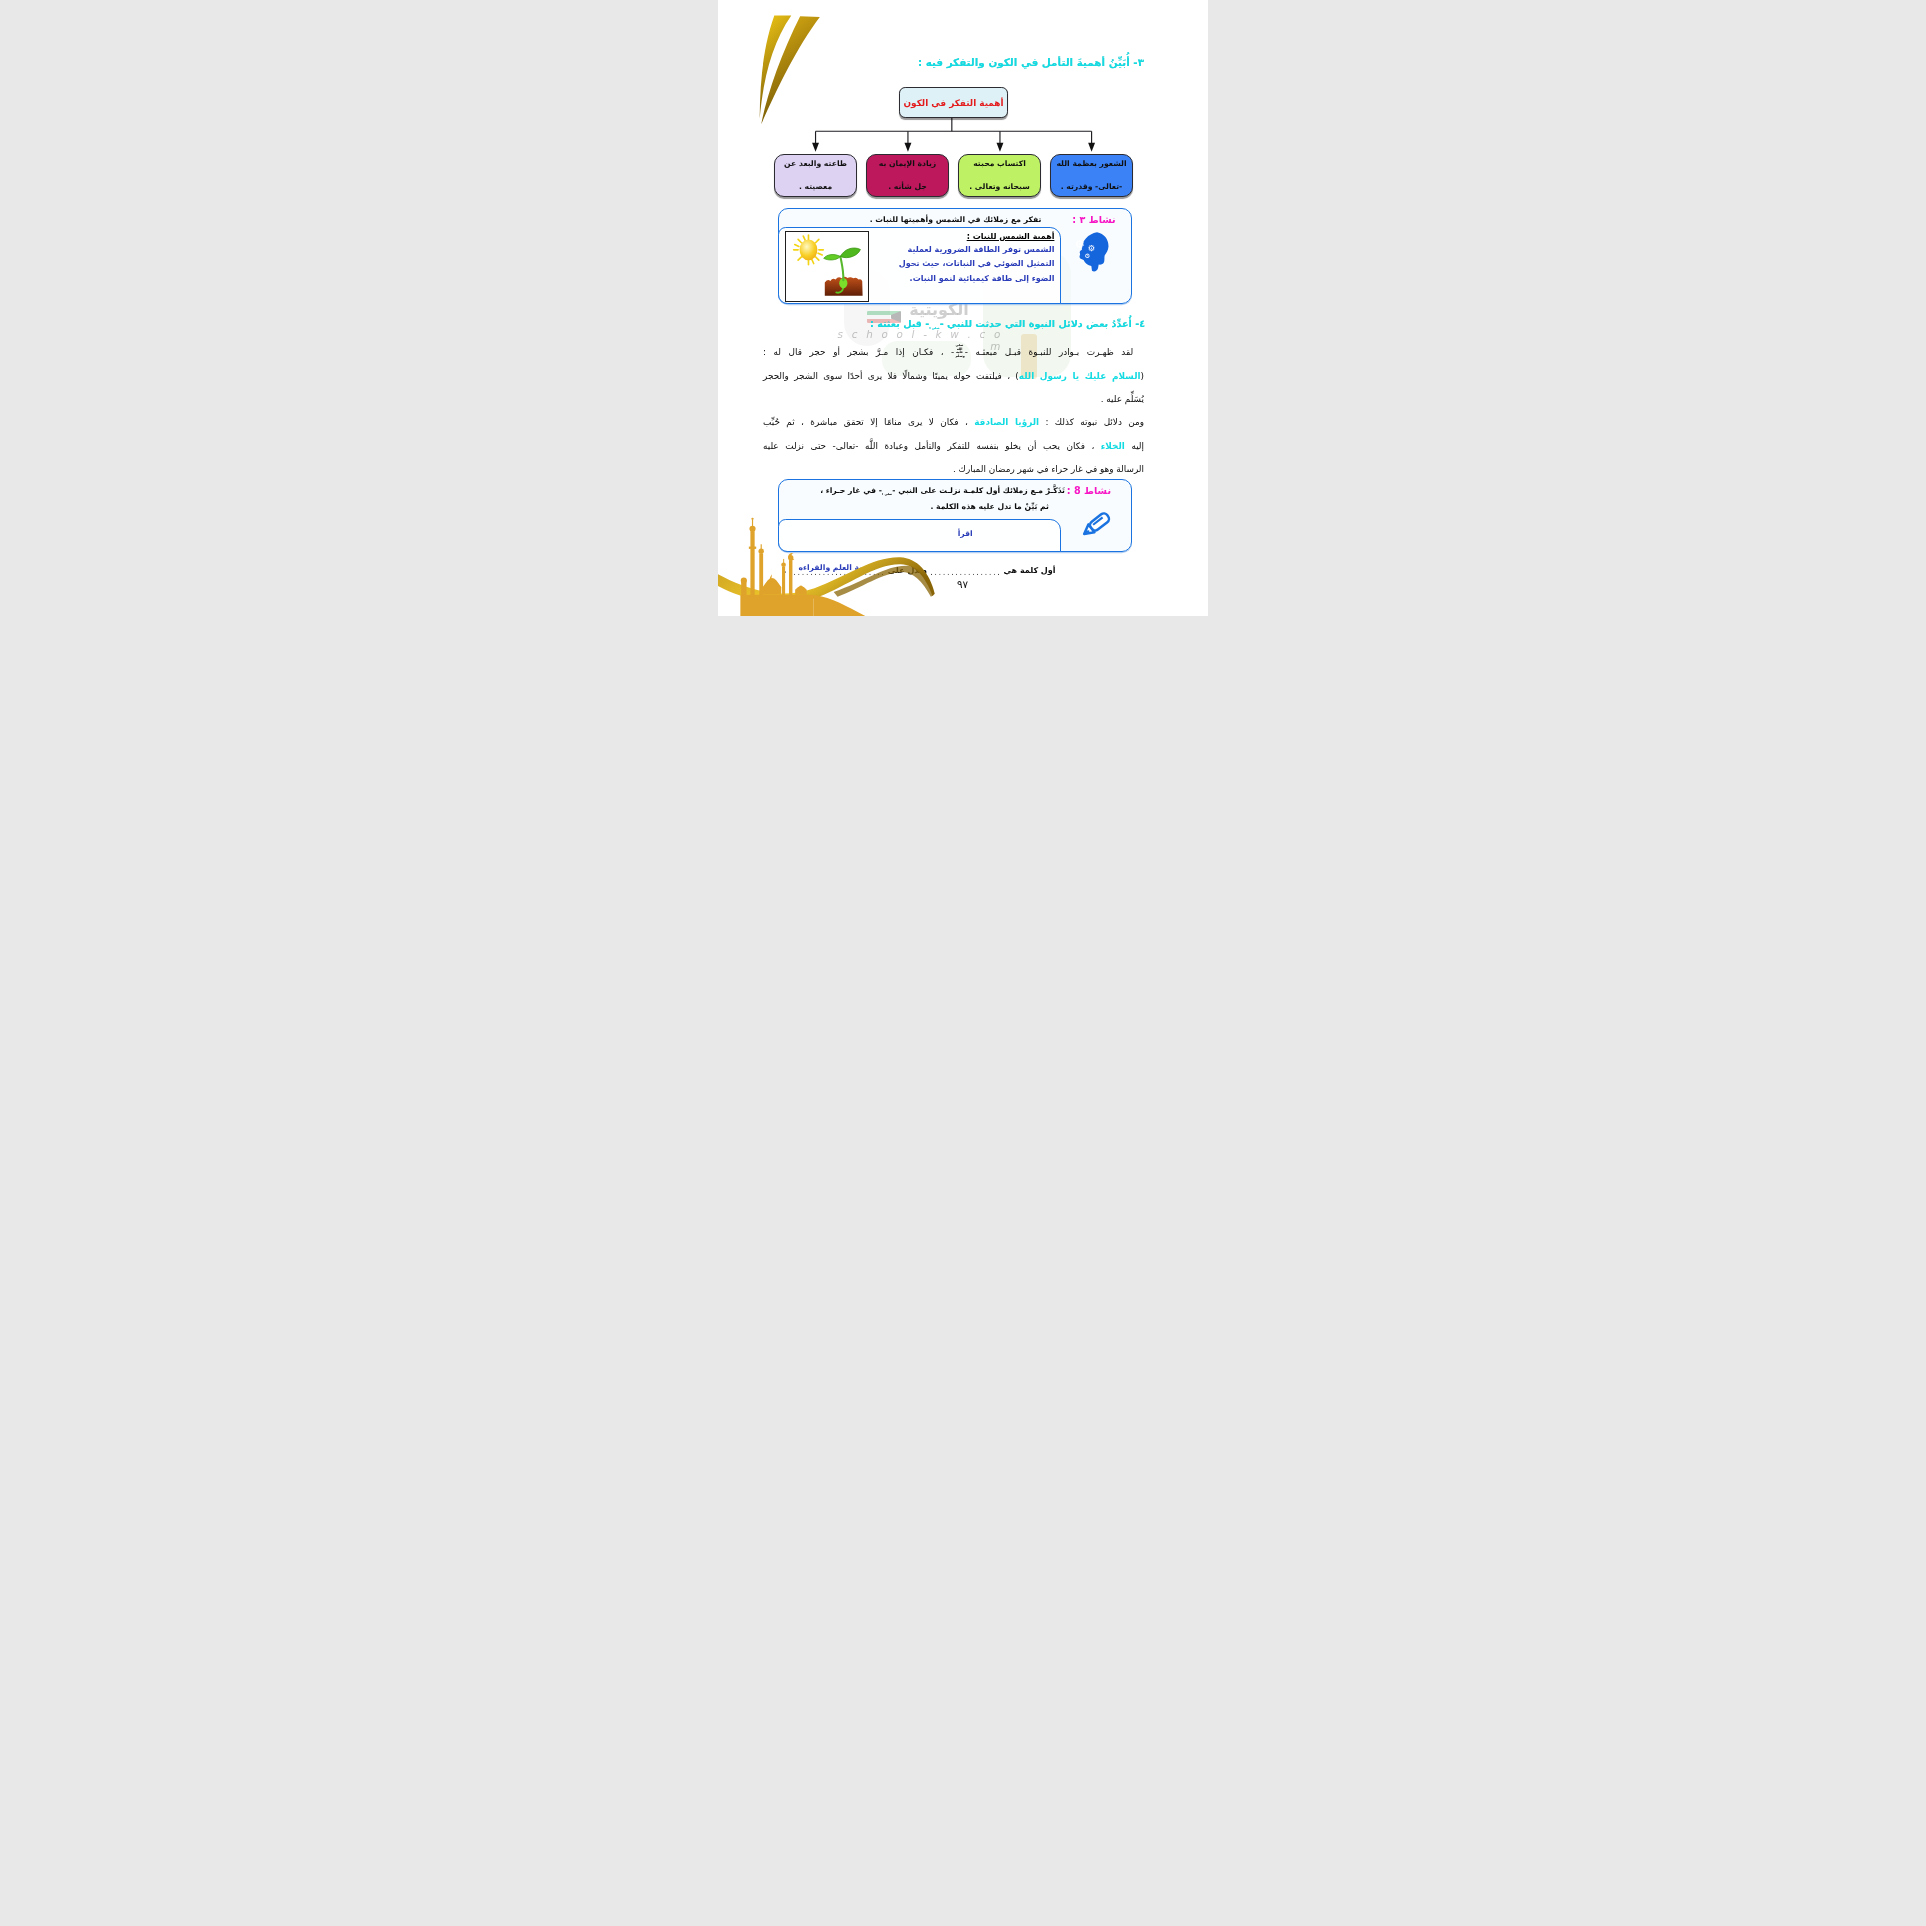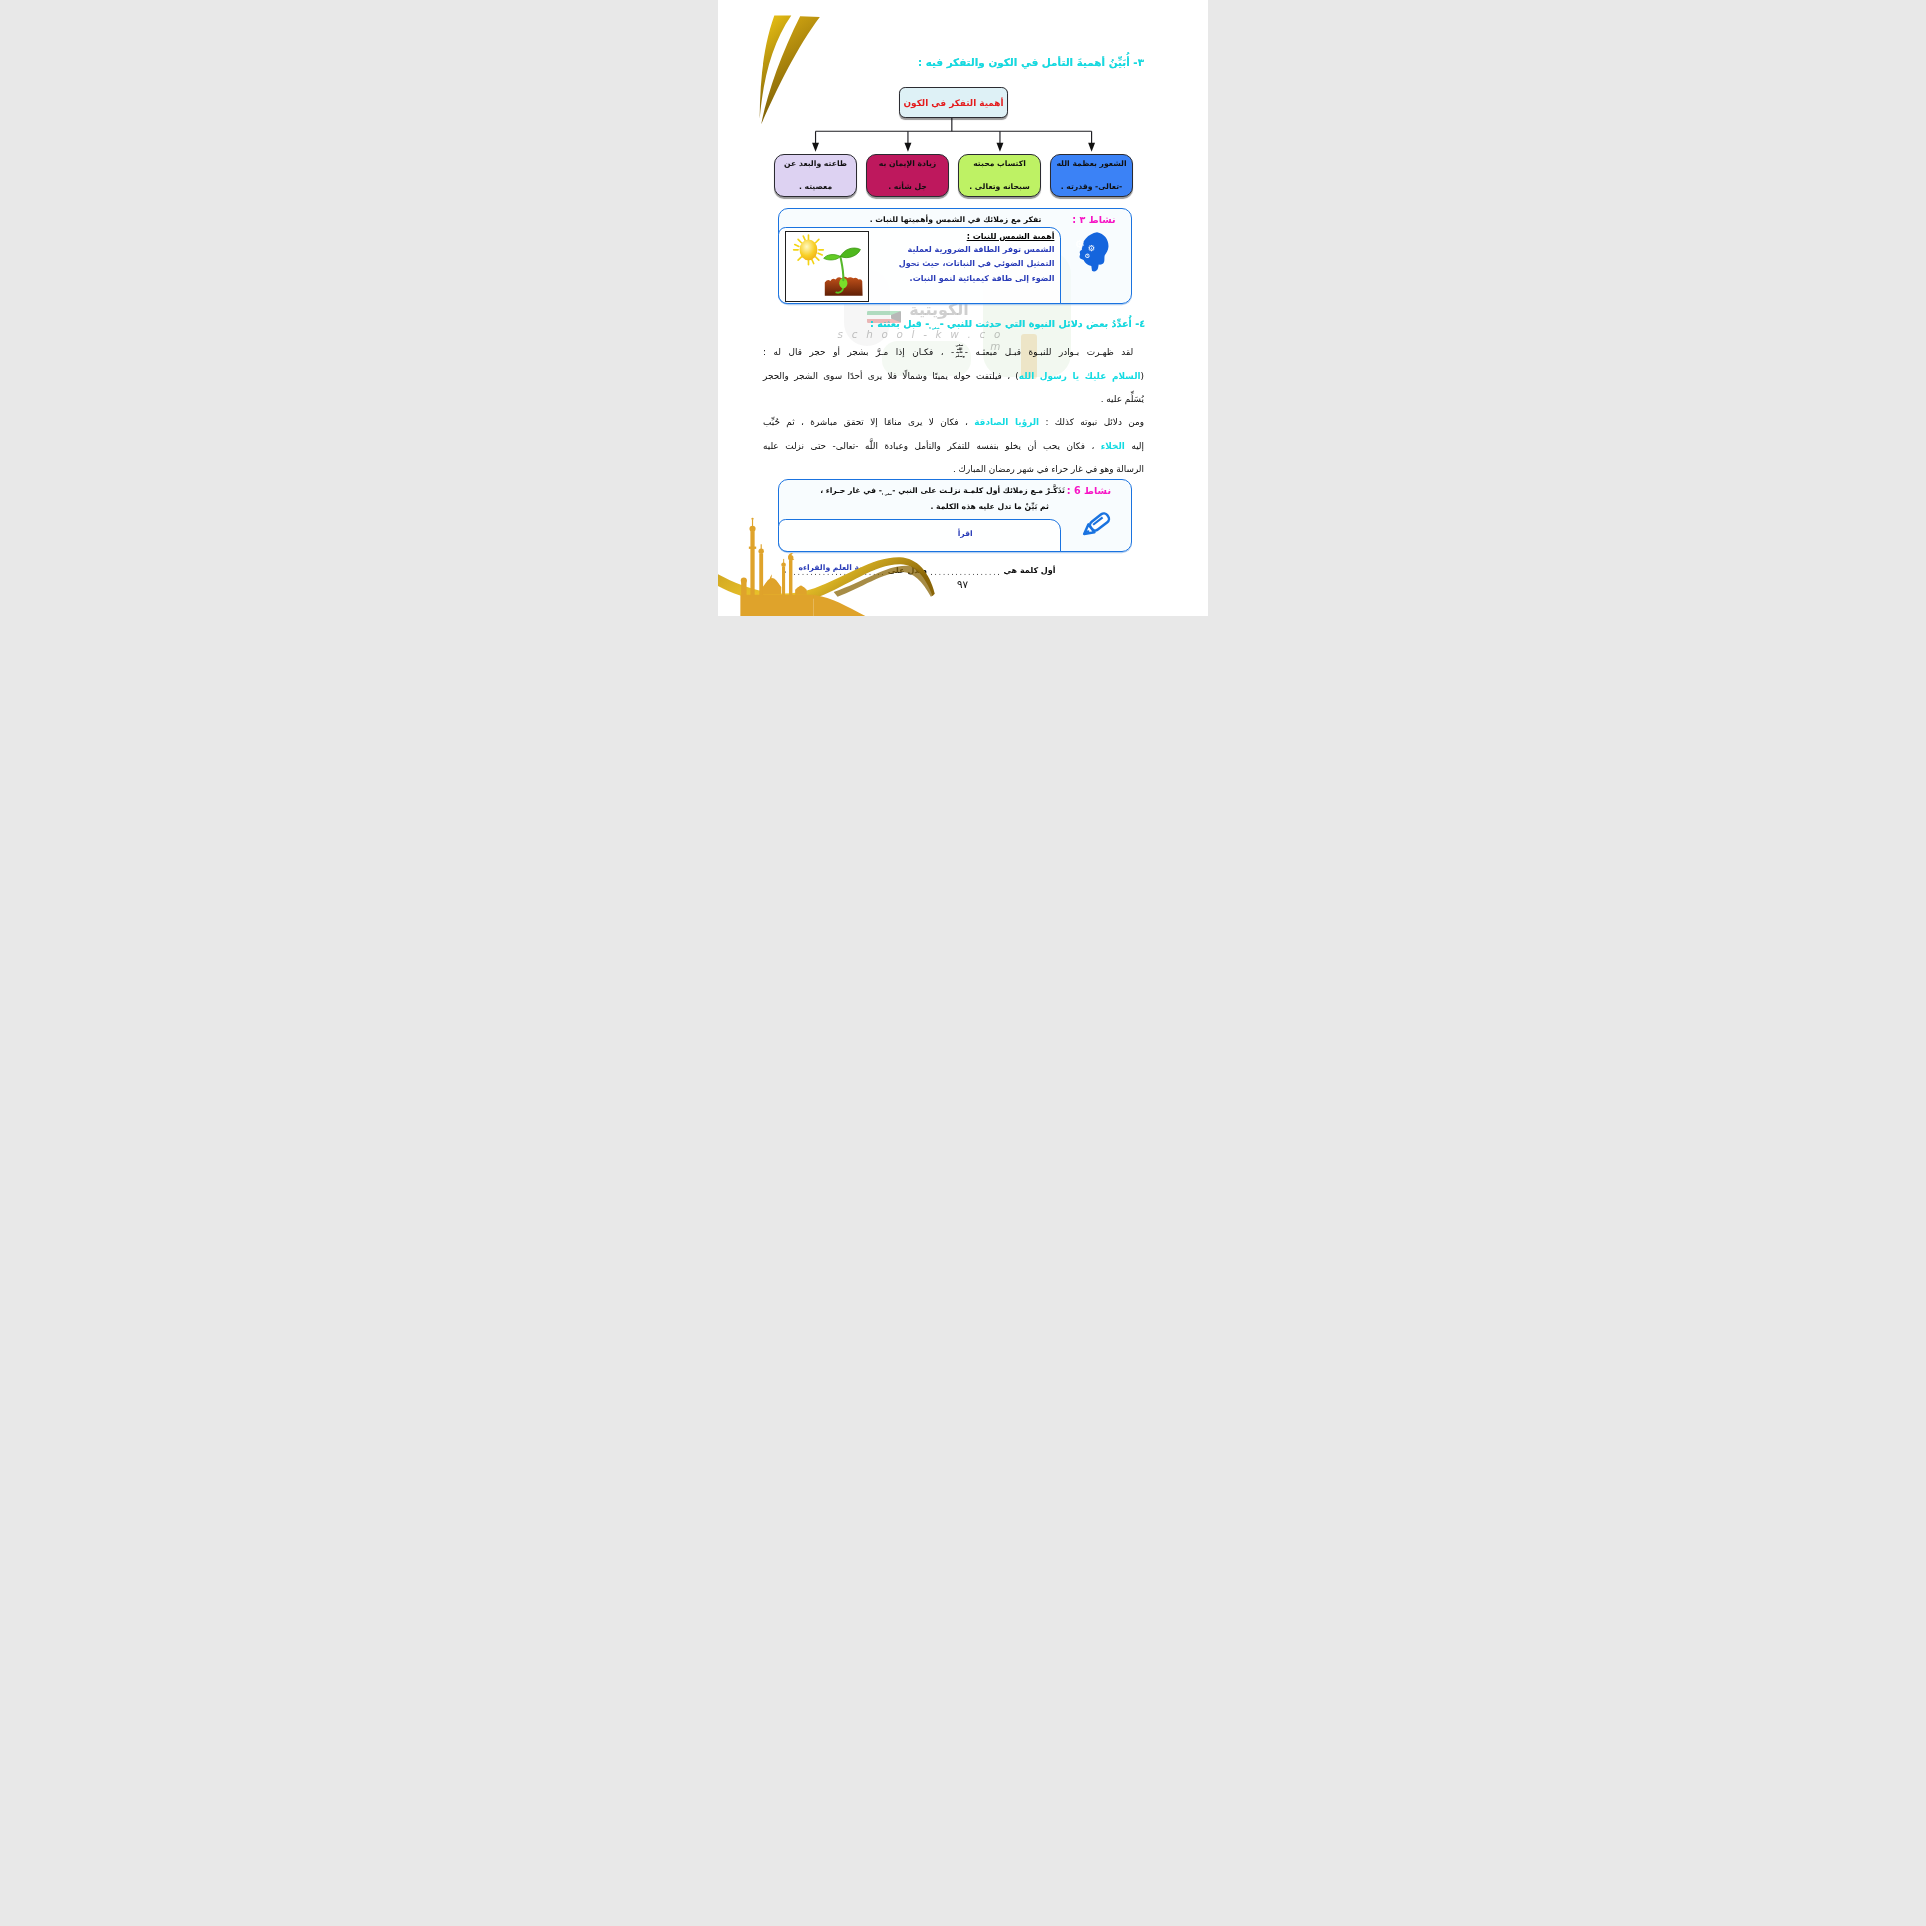--- a/index.html
+++ b/index.html
@@ -267,21 +267,21 @@
     </div>
     <div class="pline">
       <span>إليه </span><span class="cyan">الخلاء</span><span> ، فكان يحب أن يخلو بنفسه للتفكر والتأمل وعبادة اللَّه -تعالى- حتى نزلت عليه</span>
     </div>
     <div class="pline endline">
       <span>الرسالة وهو في غار حراء في شهر رمضان المبارك .</span>
     </div>
   </div>
 
   <div class="abs activity act4">
-    <div class="abs act-label">نشاط 6 :</div>
+    <div class="abs act-label">نشاط 8 :</div>
 
     <div class="abs q-block">
       <div class="q1">
         <span>تَذَكَّـرْ مـع زملائك أول كلمـة نزلـت على النبي -</span><span class="pbuh">صلى الله عليه وسلم</span><span>- في غار حـراء ،</span>
       </div>
       <div class="q2">ثم بَيِّنْ ما تدل عليه هذه الكلمة .</div>
     </div>
 
     <div class="abs pencil-icon">
       <svg viewBox="0 0 110 110" width="39" height="40">

